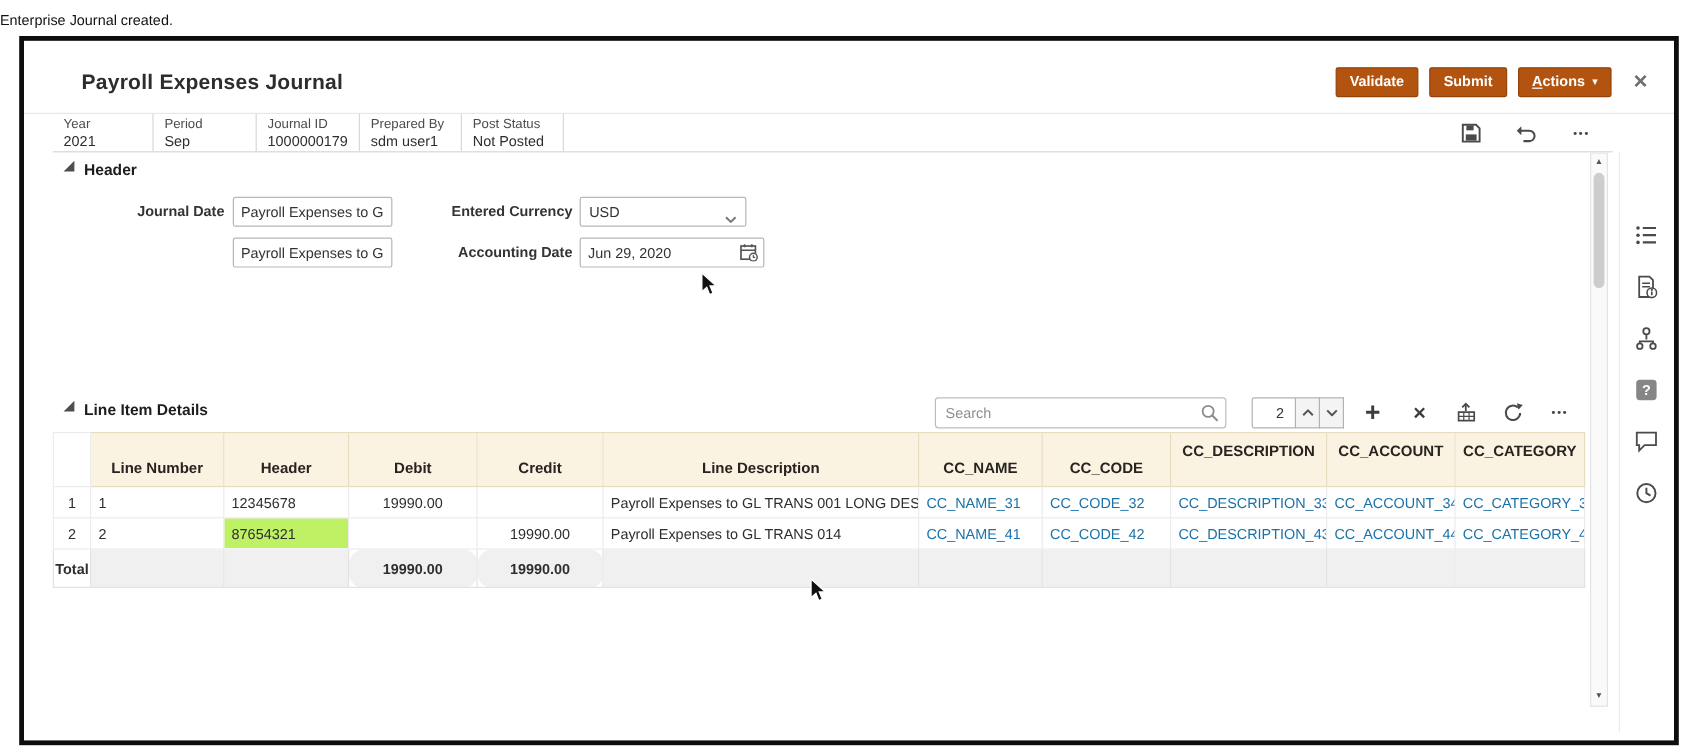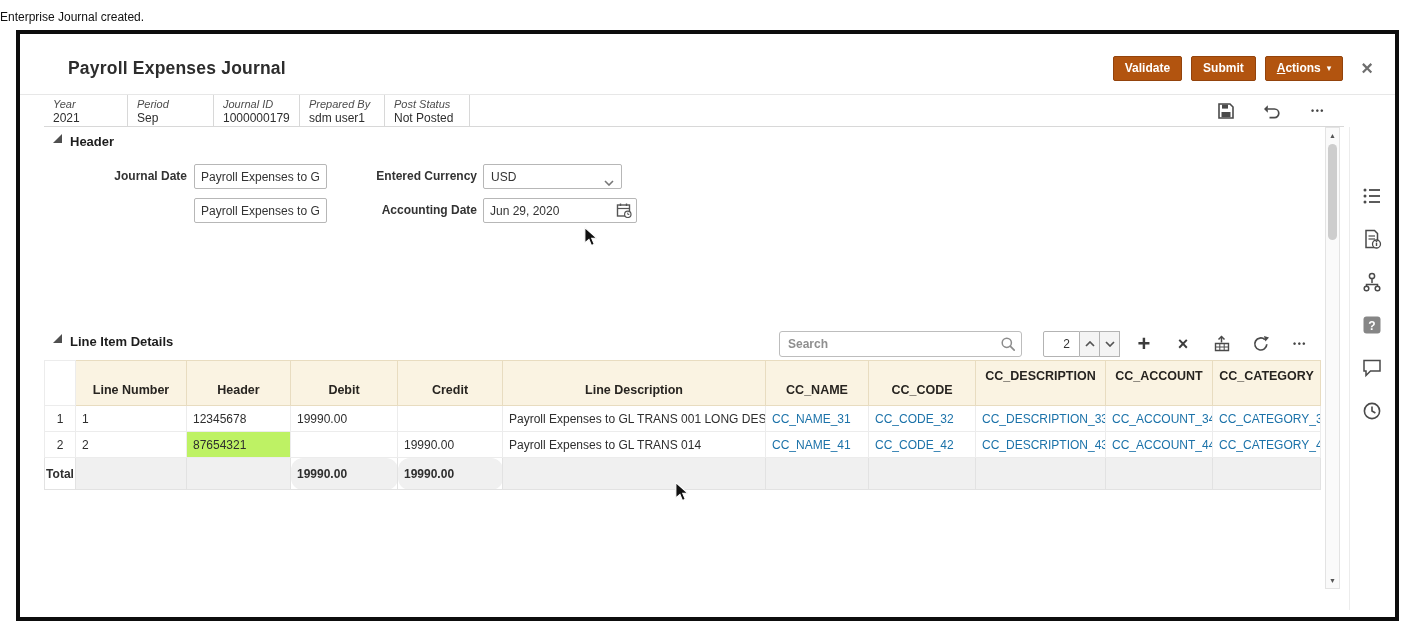--- a/index.html
+++ b/index.html
@@ -27,21 +27,21 @@
 
   .sep-top { position:absolute; top:60px; left:0; right:0; border-top:1px solid #e7e7e7; }
 
   
   .info-strip { position:absolute; top:61px; left:24px; width:1300px; height:32px;
                 display:flex; align-items:stretch; border-bottom:1px solid #d8d8d8; }
   .info-cell { padding:2px 9px 0 9px; border-right:1px solid #d8d8d8; }
   .info-cell:nth-child(1){width:84px} .info-cell:nth-child(2){width:86px}
   .info-cell:nth-child(3){width:86px} .info-cell:nth-child(4){width:85px}
   .info-cell:nth-child(5){width:85px}
-  .info-label { font-size:11px; color:#4c4c4c; line-height:14px; white-space:nowrap;font-style:italic; }
+  .info-label { font-size:11px; color:#4c4c4c; line-height:14px; white-space:nowrap; }
   .info-value { font-size:12px; color:#2e2e2e; line-height:14px; white-space:nowrap; }
   .strip-icons { margin-left:auto; display:flex; align-items:center; gap:26px; padding-right:16px; }
   .icon-btn { width:20px; height:20px; display:flex; align-items:center;
               justify-content:center; cursor:pointer; }
   .overflow-dots { font-size:9px; letter-spacing:1.5px; font-weight:bold; color:#454545; }
 
   
   .section-title { position:absolute; left:33px; display:flex; align-items:flex-start; gap:8px;
                    font-size:13px; font-weight:bold; color:#1d1d1d; cursor:pointer; }
   .disc { width:0; height:0; border-left:9px solid transparent; border-bottom:9px solid #4f4f4f; }
@@ -53,21 +53,21 @@
                 font-size:12px; color:#333; padding:0 6px; font-family:inherit; background:#fff; }
   .select-box { position:absolute; height:25px; border:1px solid #b7b7b7; border-radius:2px;
                 background:#fff; display:flex; align-items:center; padding:0 24px 0 7px;
                 font-size:12px; color:#333; cursor:pointer; }
   .select-caret { position:absolute; right:7px; top:10px; }
   .cal-icon { position:absolute; right:5px; top:4px; cursor:pointer; }
 
   
   .search-wrap { position:absolute; top:297px; left:759px; width:243px; height:26px; }
   .search-input { width:100%; height:26px; border:1px solid #bdbdbd; border-radius:3px;
-                  padding:0 28px 0 8px; font-size:12px; color:#3b82f6; font-family:inherit;font-weight:bold; }
+                  padding:0 28px 0 8px; font-size:12px; color:#3b82f6; font-family:inherit; }
   .search-input::placeholder { color:#8f8f8f; }
   .search-icon { position:absolute; right:6px; top:5px; cursor:pointer; }
   .spinner { position:absolute; top:297px; left:1023px; height:26px; display:flex; }
   .spin-value { width:37px; height:26px; border:1px solid #b3b3b3; border-radius:2px 0 0 2px;
                 text-align:right; padding:0 9px 0 4px; font-size:12px; color:#333; font-family:inherit; }
   .spin-btn { width:20px; height:26px; border:1px solid #b3b3b3; border-left:none;
               background:#f4f4f4; display:flex; align-items:center; justify-content:center; cursor:pointer; }
   .table-toolbar { position:absolute; top:297px; left:1113px; height:26px;
                    display:flex; align-items:center; gap:17px; }
   .tool { width:22px; height:22px; display:flex; align-items:center; justify-content:center;
@@ -80,21 +80,21 @@
           table-layout:fixed; font-size:12px; }
   .grid th { background:#faf3e2; border:1px solid #e8dcc0; font-size:12.5px; font-weight:bold;
              color:#272420; height:45px; text-align:center; padding:0 3px; white-space:nowrap;
              overflow:hidden; cursor:pointer; }
   .grid th.rownum-h { background:#fff; border:1px solid #ececec; cursor:default; }
   .grid th.vb { vertical-align:bottom; padding-bottom:8px; }
   .grid th.vt { vertical-align:top; padding-top:8px; }
   .grid td { border:1px solid #ececec; height:26px; padding:0 6px; color:#2e2e2e;
              background:#fff; white-space:nowrap; overflow:hidden; }
   .grid td.rownum { text-align:center; padding:0 1px; }
-  .grid td.num { text-align:left;border-radius:12px; }
+  .grid td.num { text-align:center;border-radius:12px; }
   .grid td.link { color:#1b72a9; cursor:pointer; }
   .grid td.sel { background:#bef264; }
   .grid tr.total-row td { background:#f0f0f0; border-color:#e2e2e2; height:32px; }
   .grid tr.total-row td.rownum { background:#fff; font-weight:bold; }
   .grid .bold { font-weight:bold; }
 
   
   .vscroll { position:absolute; top:93px; left:1305px; width:15px; height:462px;
              background:#fafafa; border:1px solid #e3e3e3; }
   .vscroll .arr { position:absolute; left:0; width:100%; height:13px; display:flex;

